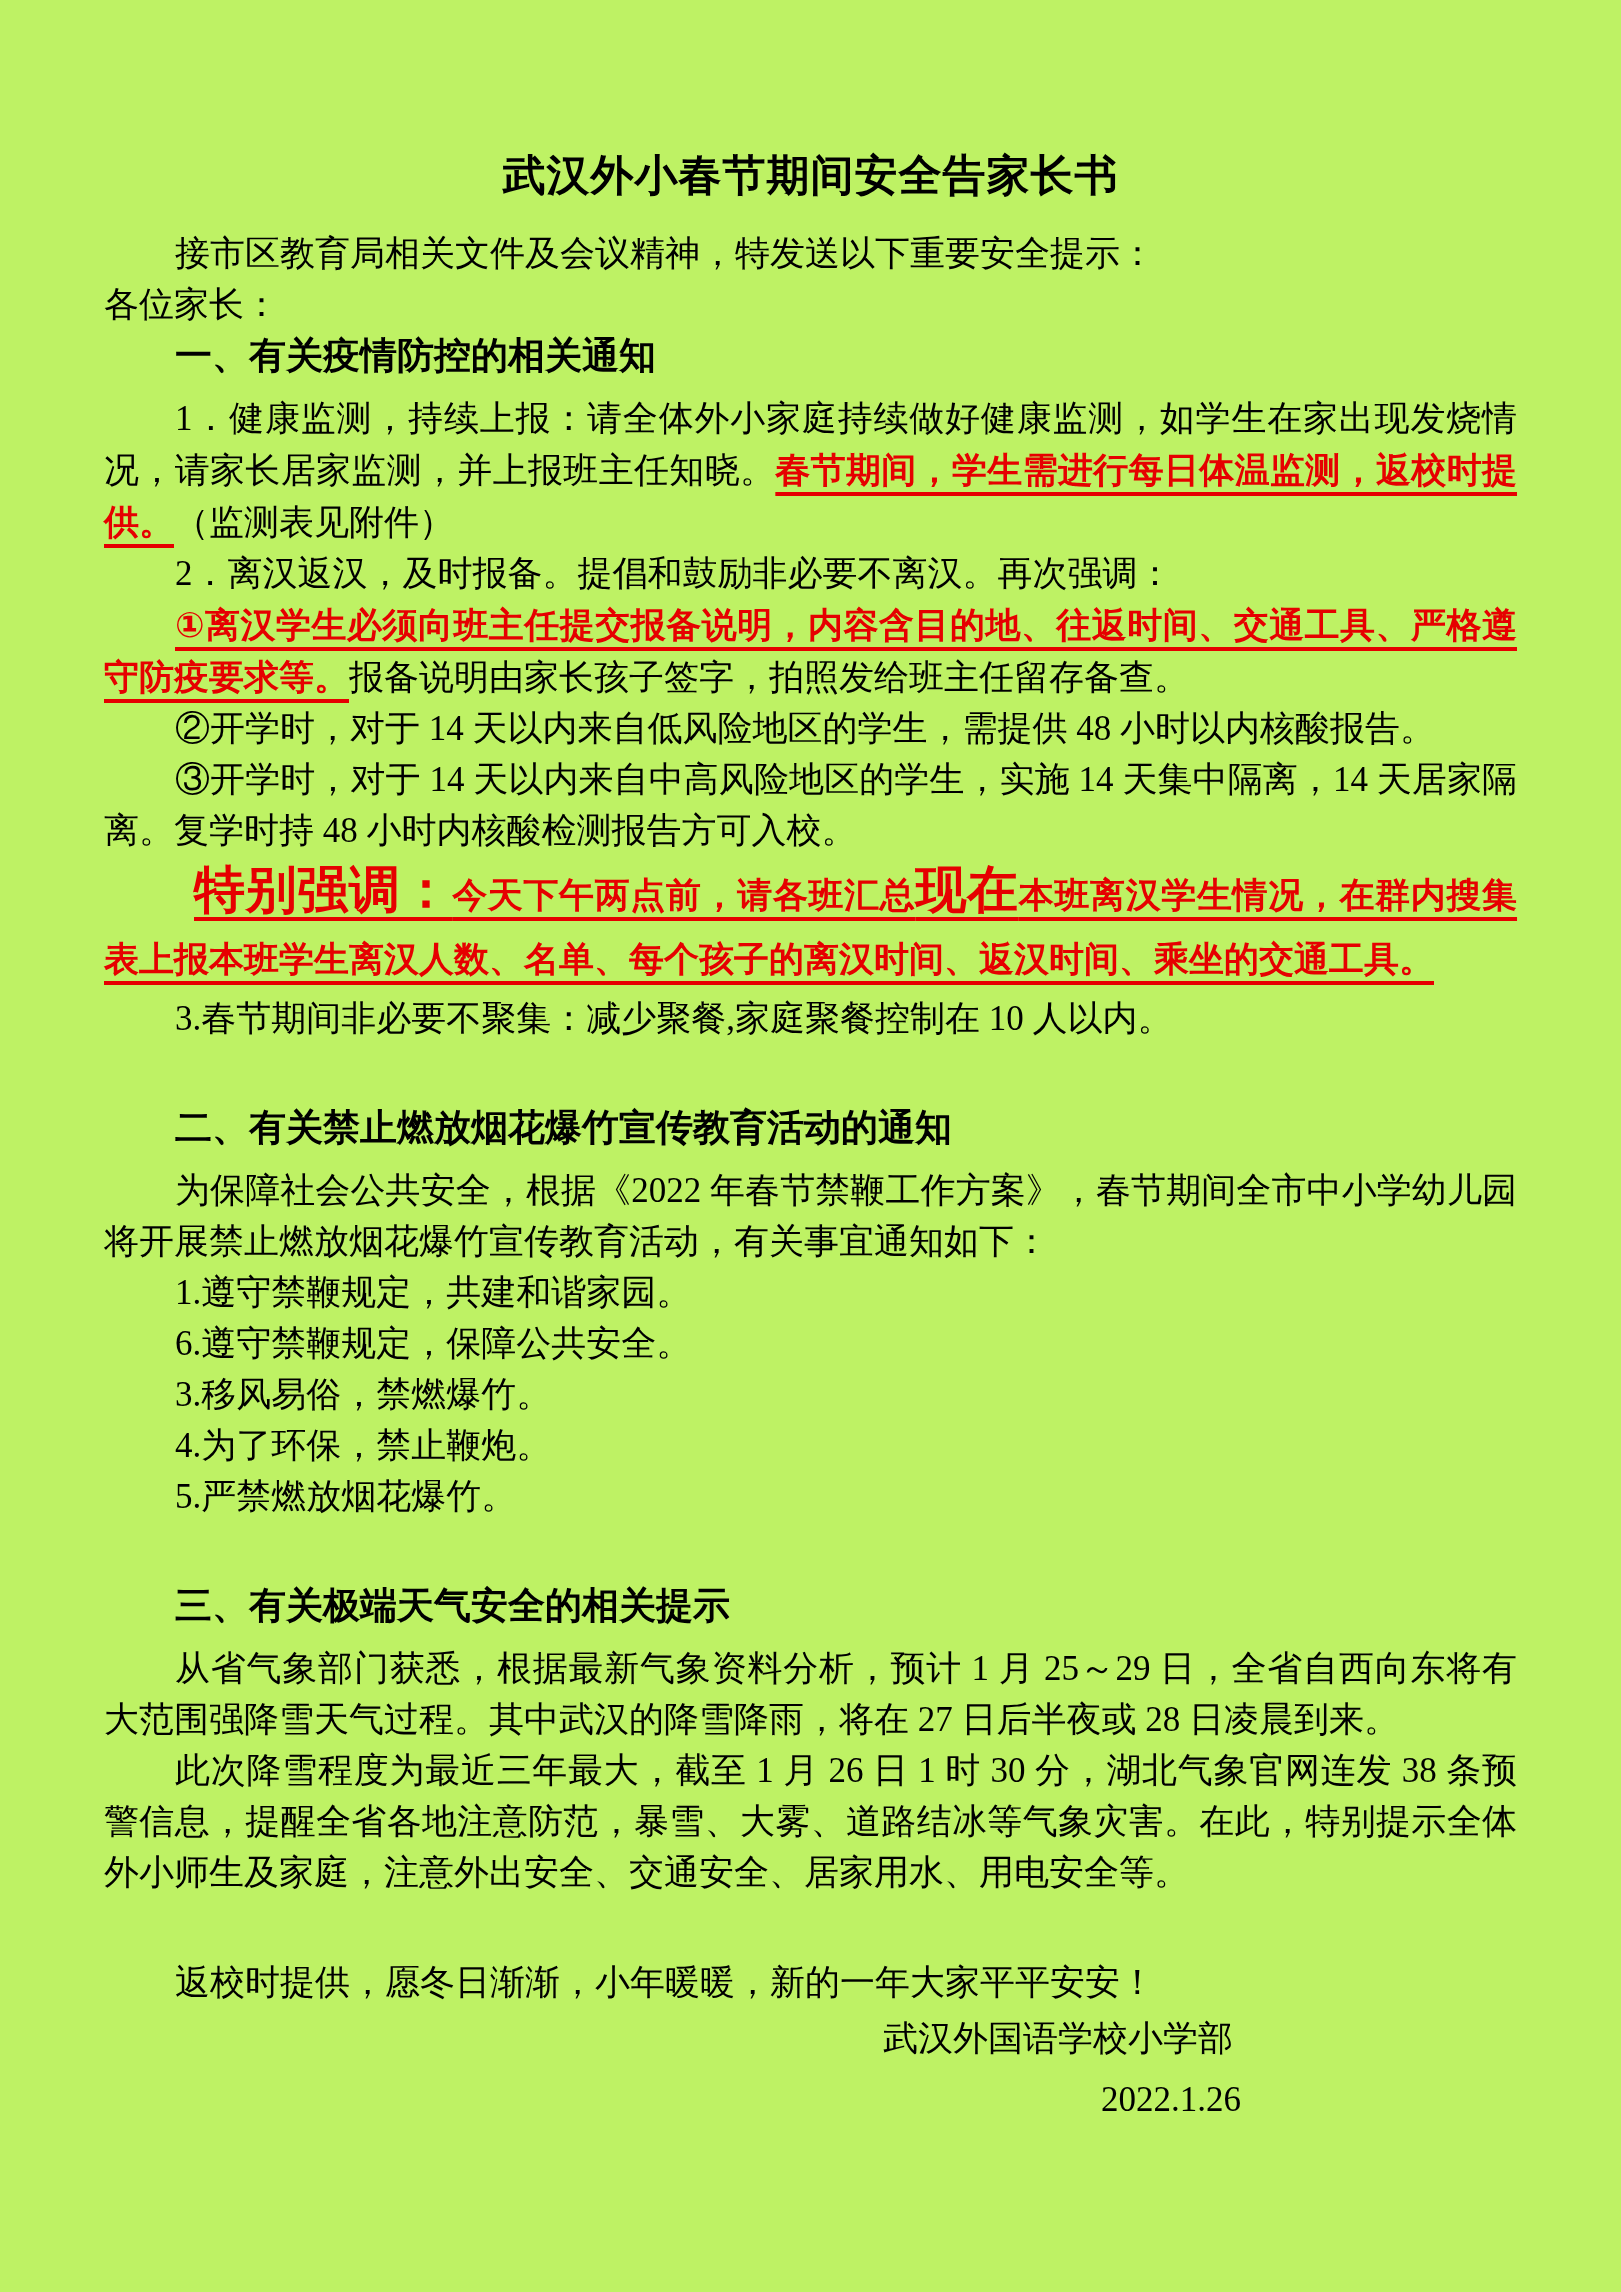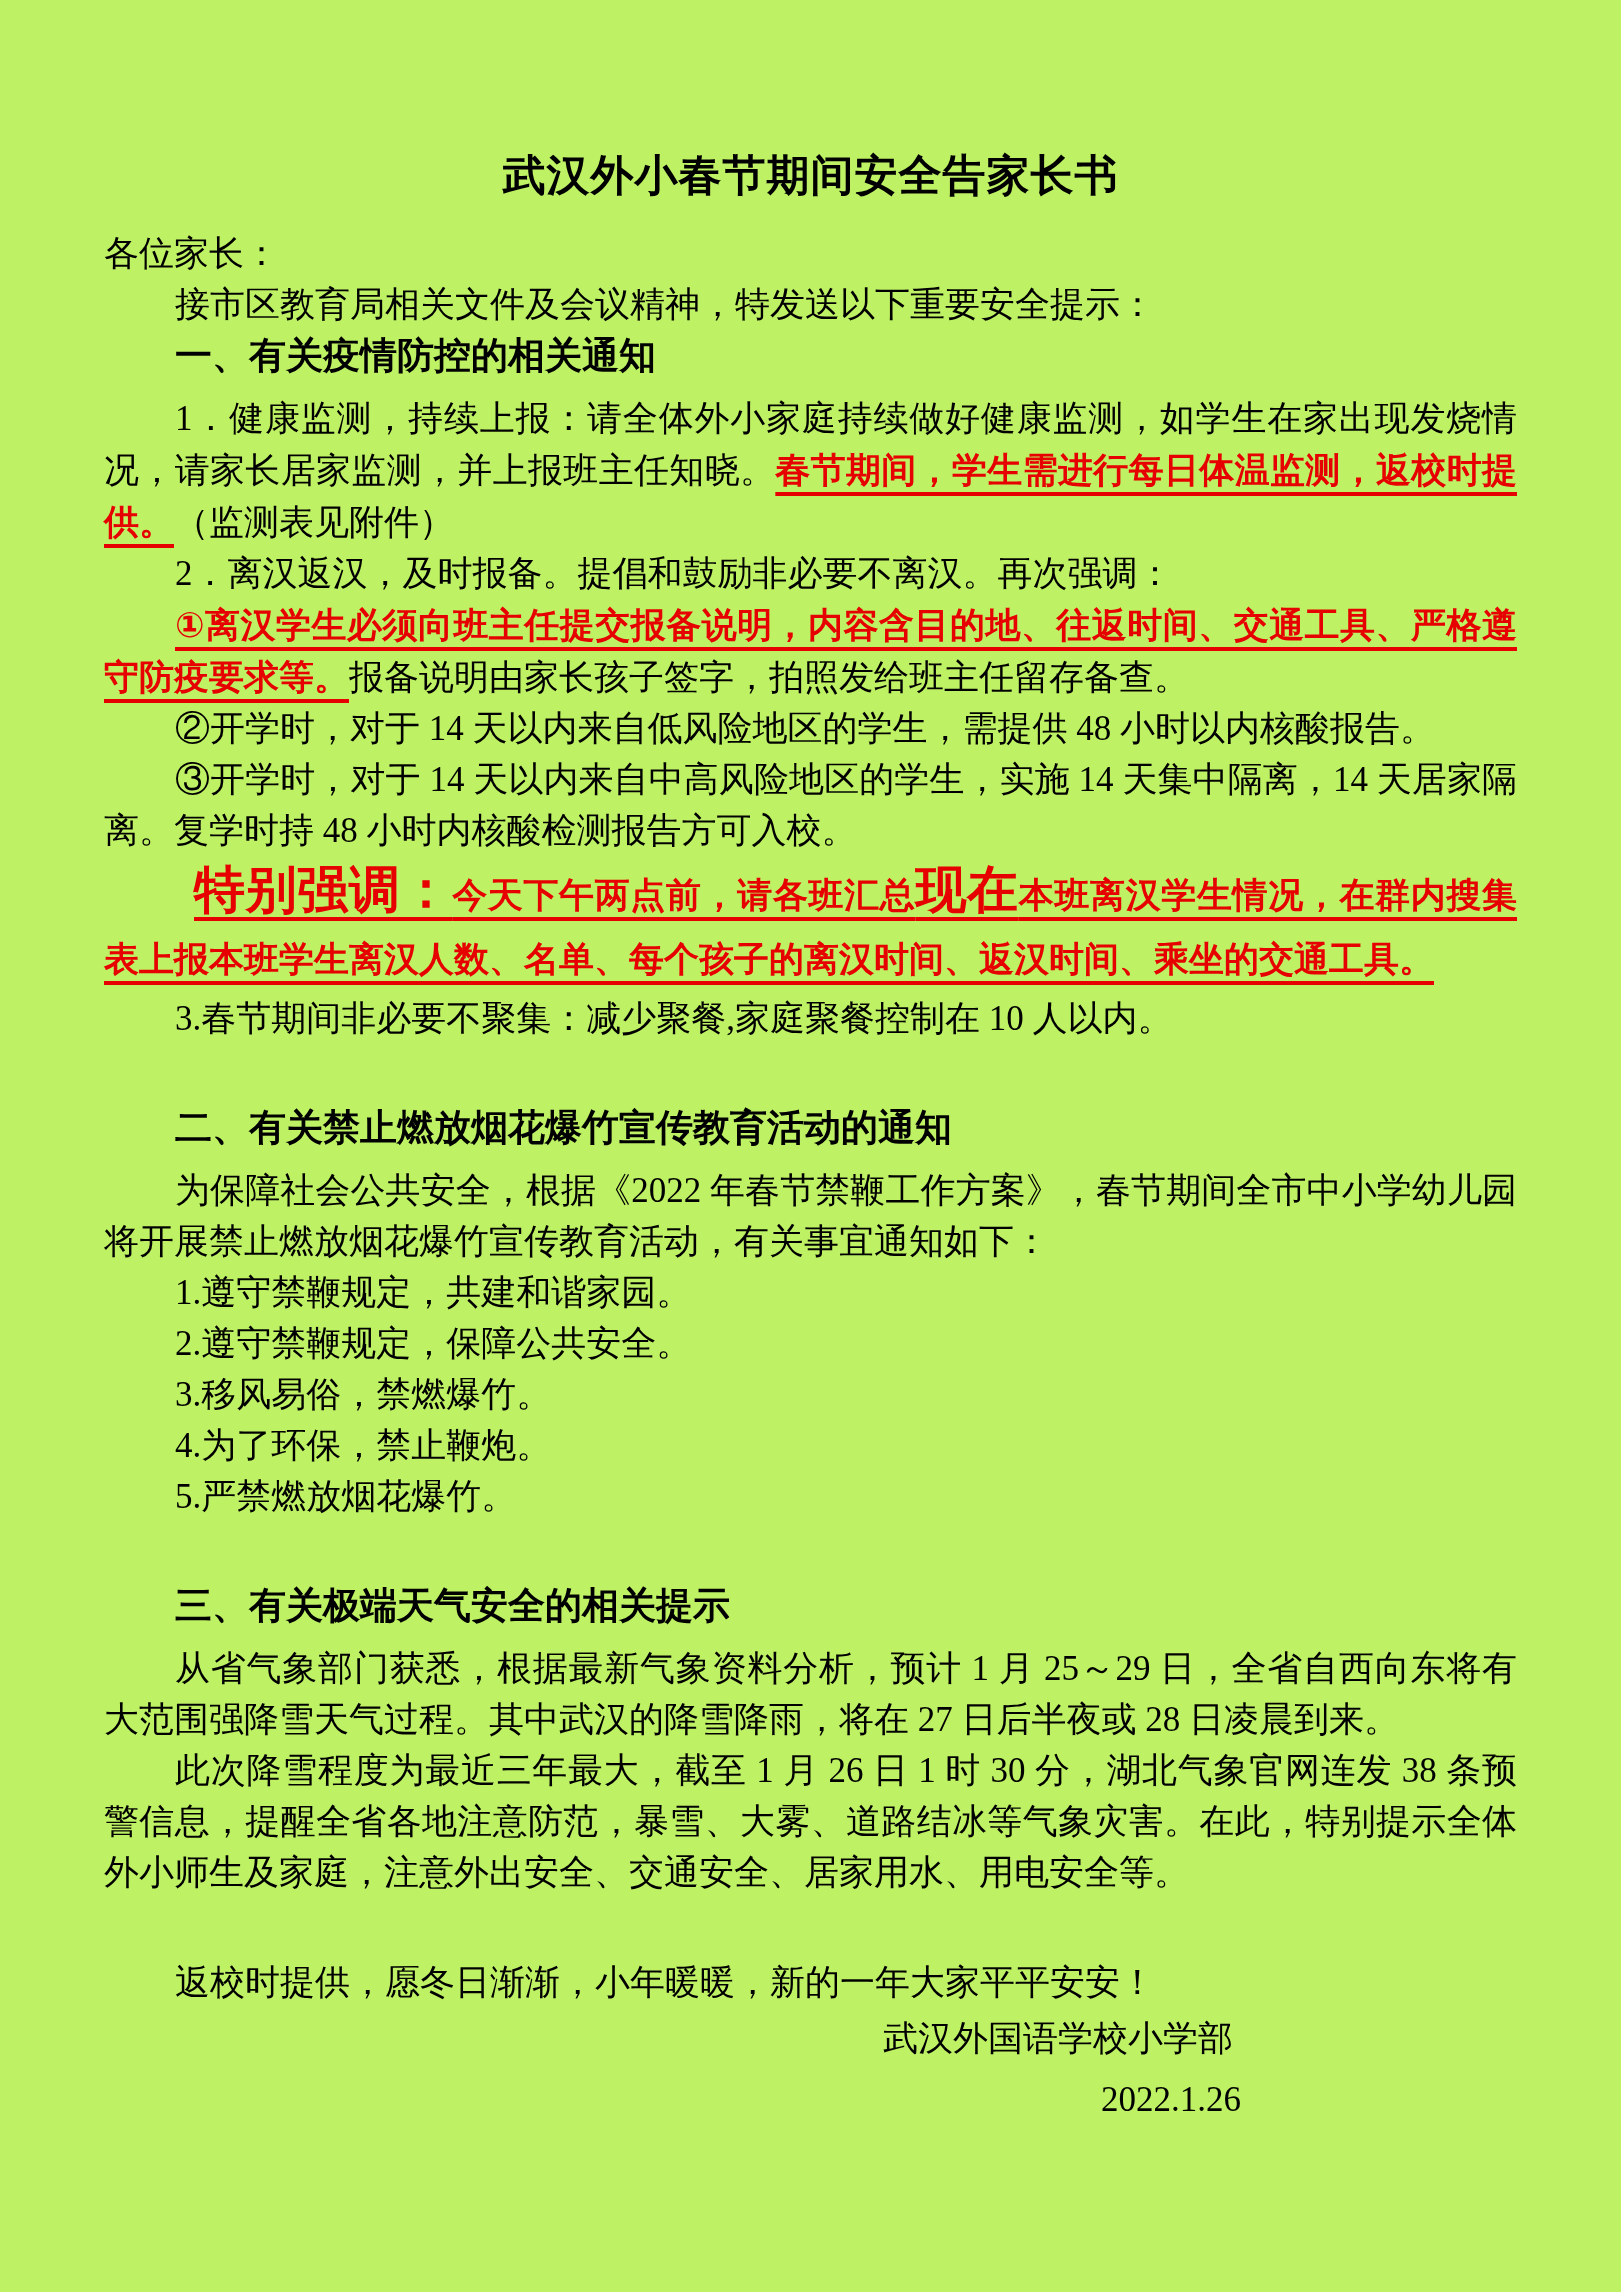--- a/index.html
+++ b/index.html
@@ -48,22 +48,22 @@
   .sign { text-align:right; padding-right:284px; line-height:61px; }
   .sign.date { padding-right:276px; }
 </style>
 </head>
 <body>
 
 <div class="page">
 
   <h1 class="title">武汉外小春节期间安全告家长书</h1>
 
+  <p class="line indent">接市区教育局相关文件及会议精神，特发送以下重要安全提示：</p>
   <p class="line">各位家长：</p>
-  <p class="line indent">接市区教育局相关文件及会议精神，特发送以下重要安全提示：</p>
 
   <h2 class="sec">一、有关疫情防控的相关通知</h2>
 
   <p class="line indent"><span>1．健康监测，持续上报：请全体外小家庭持续做好健康监测，如学生在家出现发烧情况，请家长居家监测，并上报班主任知晓。</span><span class="red">春节期间，学生需进行每日体温监测，返校时提供。</span><span>（监测表见附件）</span></p>
 
   <p class="line indent">2．离汉返汉，及时报备。提倡和鼓励非必要不离汉。再次强调：</p>
 
   <p class="line indent"><span class="red">①离汉学生必须向班主任提交报备说明，内容含目的地、往返时间、交通工具、严格遵守防疫要求等。</span><span>报备说明由家长孩子签字，拍照发给班主任留存备查。</span></p>
 
   <p class="line indent">②开学时，对于 14 天以内来自低风险地区的学生，需提供 48 小时以内核酸报告。</p>
@@ -71,21 +71,21 @@
   <p class="line indent">③开学时，对于 14 天以内来自中高风险地区的学生，实施 14 天集中隔离，14 天居家隔离。复学时持 48 小时内核酸检测报告方可入校。</p>
 
   <p class="line emphasis"><span class="red big">特别强调：</span><span class="red">今天下午两点前，请各班汇总</span><span class="red big">现在</span><span class="red">本班离汉学生情况，在群内搜集表上报本班学生离汉人数、名单、每个孩子的离汉时间、返汉时间、乘坐的交通工具。</span></p>
 
   <p class="line indent">3.春节期间非必要不聚集：减少聚餐,家庭聚餐控制在 10 人以内。</p>
 
   <h2 class="sec gap">二、有关禁止燃放烟花爆竹宣传教育活动的通知</h2>
 
   <p class="line indent">为保障社会公共安全，根据《2022 年春节禁鞭工作方案》，春节期间全市中小学幼儿园将开展禁止燃放烟花爆竹宣传教育活动，有关事宜通知如下：</p>
   <p class="line indent">1.遵守禁鞭规定，共建和谐家园。</p>
-  <p class="line indent">2.遵守禁鞭规定，保障公共安全。</p>
+  <p class="line indent">6.遵守禁鞭规定，保障公共安全。</p>
   <p class="line indent">3.移风易俗，禁燃爆竹。</p>
   <p class="line indent">4.为了环保，禁止鞭炮。</p>
   <p class="line indent">5.严禁燃放烟花爆竹。</p>
 
   <h2 class="sec gap">三、有关极端天气安全的相关提示</h2>
 
   <p class="line indent">从省气象部门获悉，根据最新气象资料分析，预计 1 月 25～29 日，全省自西向东将有大范围强降雪天气过程。其中武汉的降雪降雨，将在 27 日后半夜或 28 日凌晨到来。</p>
   <p class="line indent">此次降雪程度为最近三年最大，截至 1 月 26 日 1 时 30 分，湖北气象官网连发 38 条预警信息，提醒全省各地注意防范，暴雪、大雾、道路结冰等气象灾害。在此，特别提示全体外小师生及家庭，注意外出安全、交通安全、居家用水、用电安全等。</p>
 
   <p class="line indent wish">返校时提供，愿冬日渐渐，小年暖暖，新的一年大家平平安安！</p>

